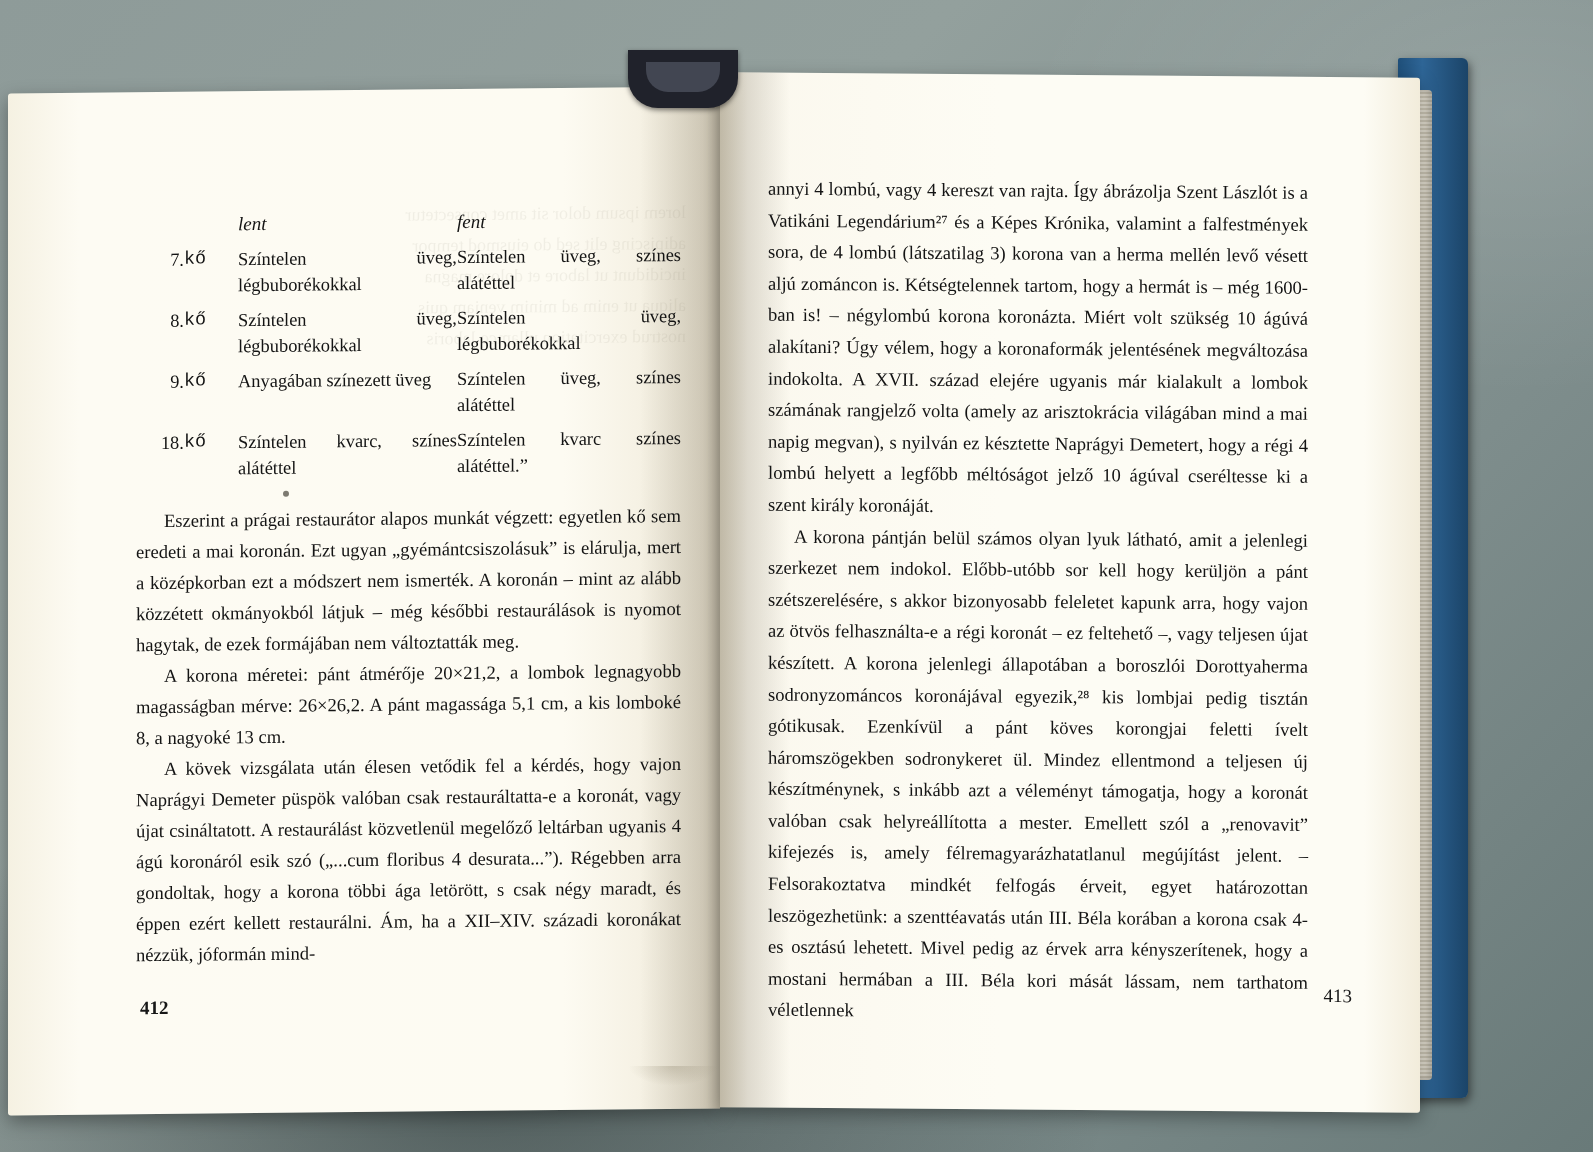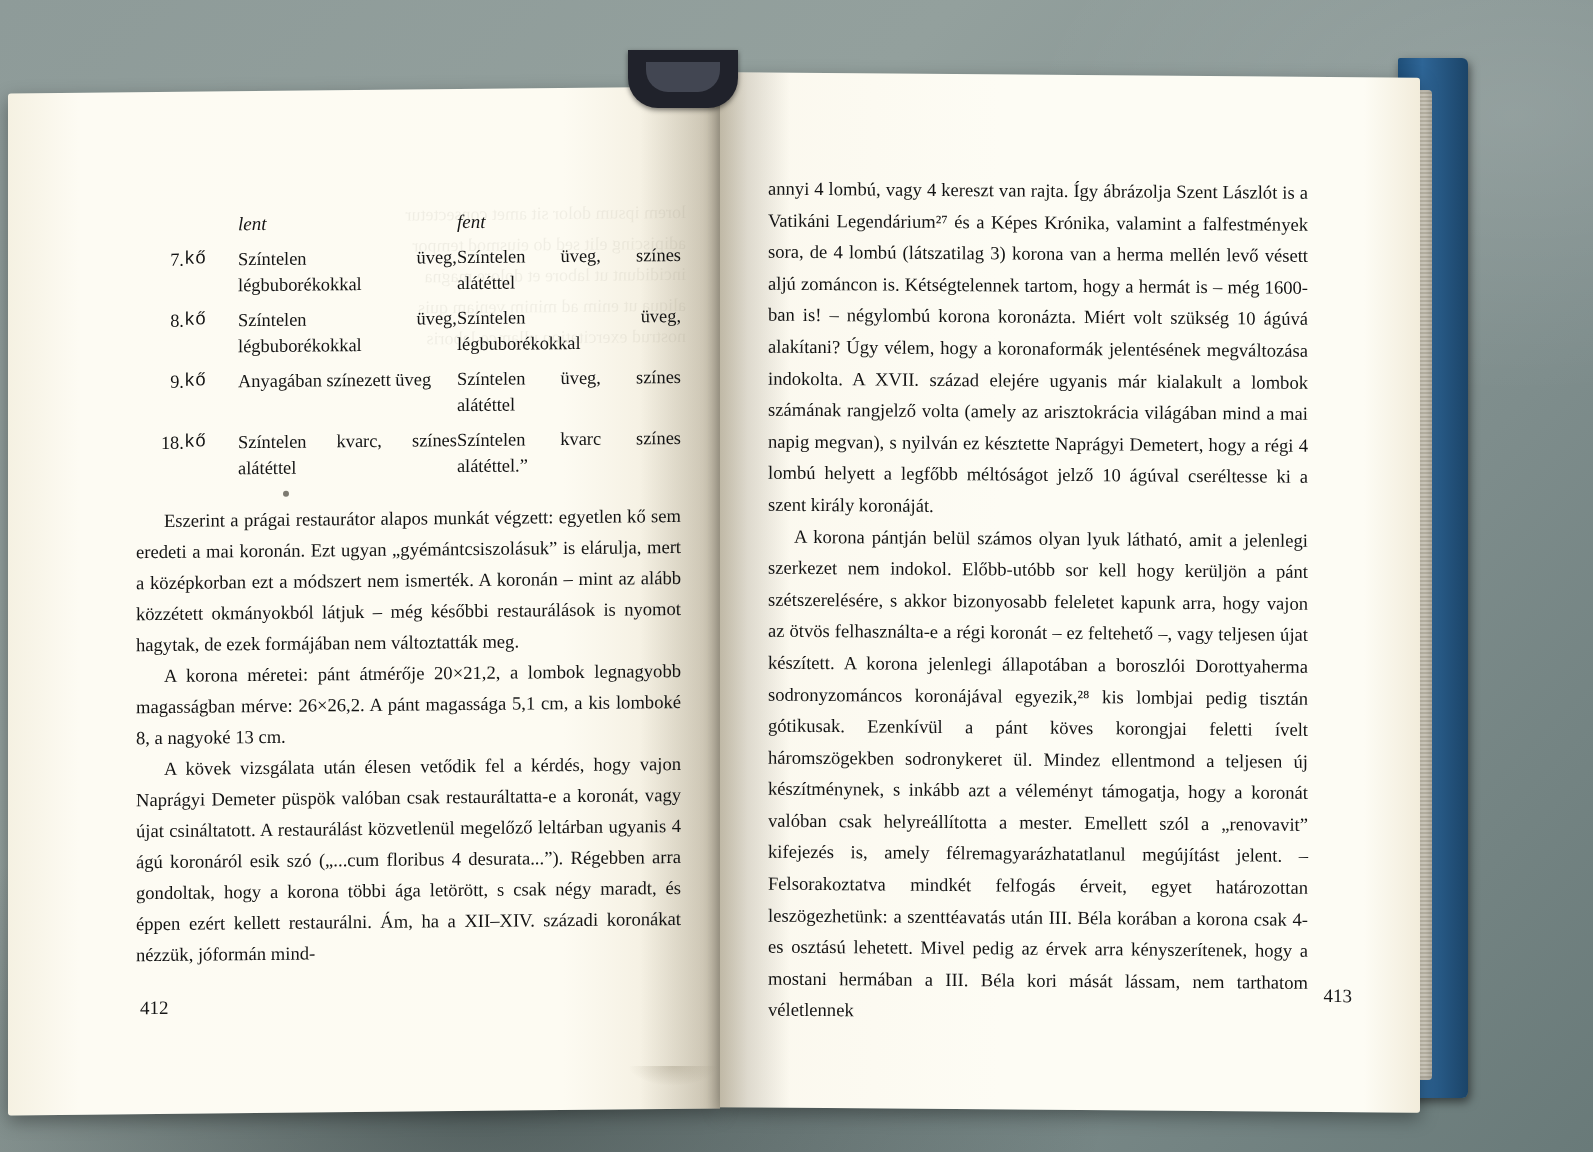--- a/index.html
+++ b/index.html
@@ -161,21 +161,21 @@
   td.c-fent{ width: 215px; }
   .hdr-row td { padding-bottom: 26px; font-style: italic; font-size: 19px; }
   .hdr-lent { padding-left: 8px; }
   .hdr-fent { padding-left: 6px; }
 
   .folio {
     position: absolute;
     font-size: 19px;
     color: #171717;
   }
-  #folio-left { left: 132px; top: 905px; }
+  #folio-left { left: 132px; top: 905px; font-weight: bold; }
   #folio-right { right: 68px; top: 908px; }
 
   
   .showthrough {
     position: absolute;
     left: 118px;
     top: 110px;
     width: 560px;
     height: 420px;
     opacity: 0.07;

